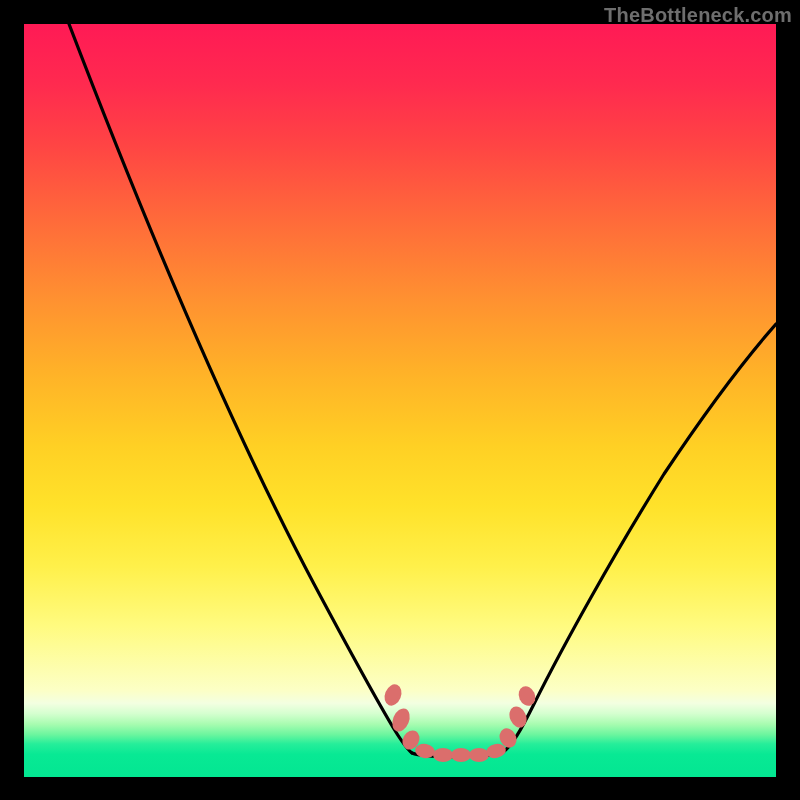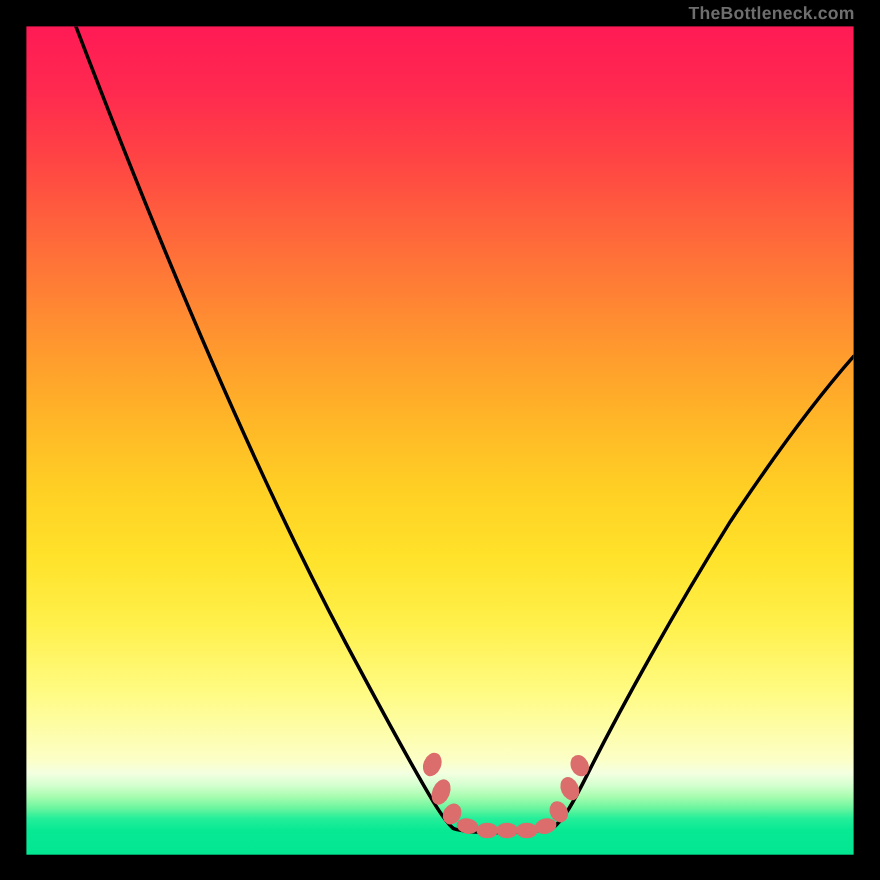--- a/index.html
+++ b/index.html
@@ -33,23 +33,23 @@
       #a7fcb0 93.0%,
       #6af59e 94.4%,
       #26ee9a 95.6%,
       #08e994 97.0%,
       #03e692 100%
     );
   }
   .watermark {
     position: absolute;
     top: 4px;
-    right: 23px;
+    right: 8px;
     font-family: Arial, Helvetica, sans-serif;
-    font-size: 16px;
+    font-size: 20px;
     font-weight: 600;
     color: #6e6e6e;
     letter-spacing: 0.2px;
   }
   .curve-svg {
     position: absolute;
     left: 0;
     top: 0;
     width: 752px;
     height: 753px;

